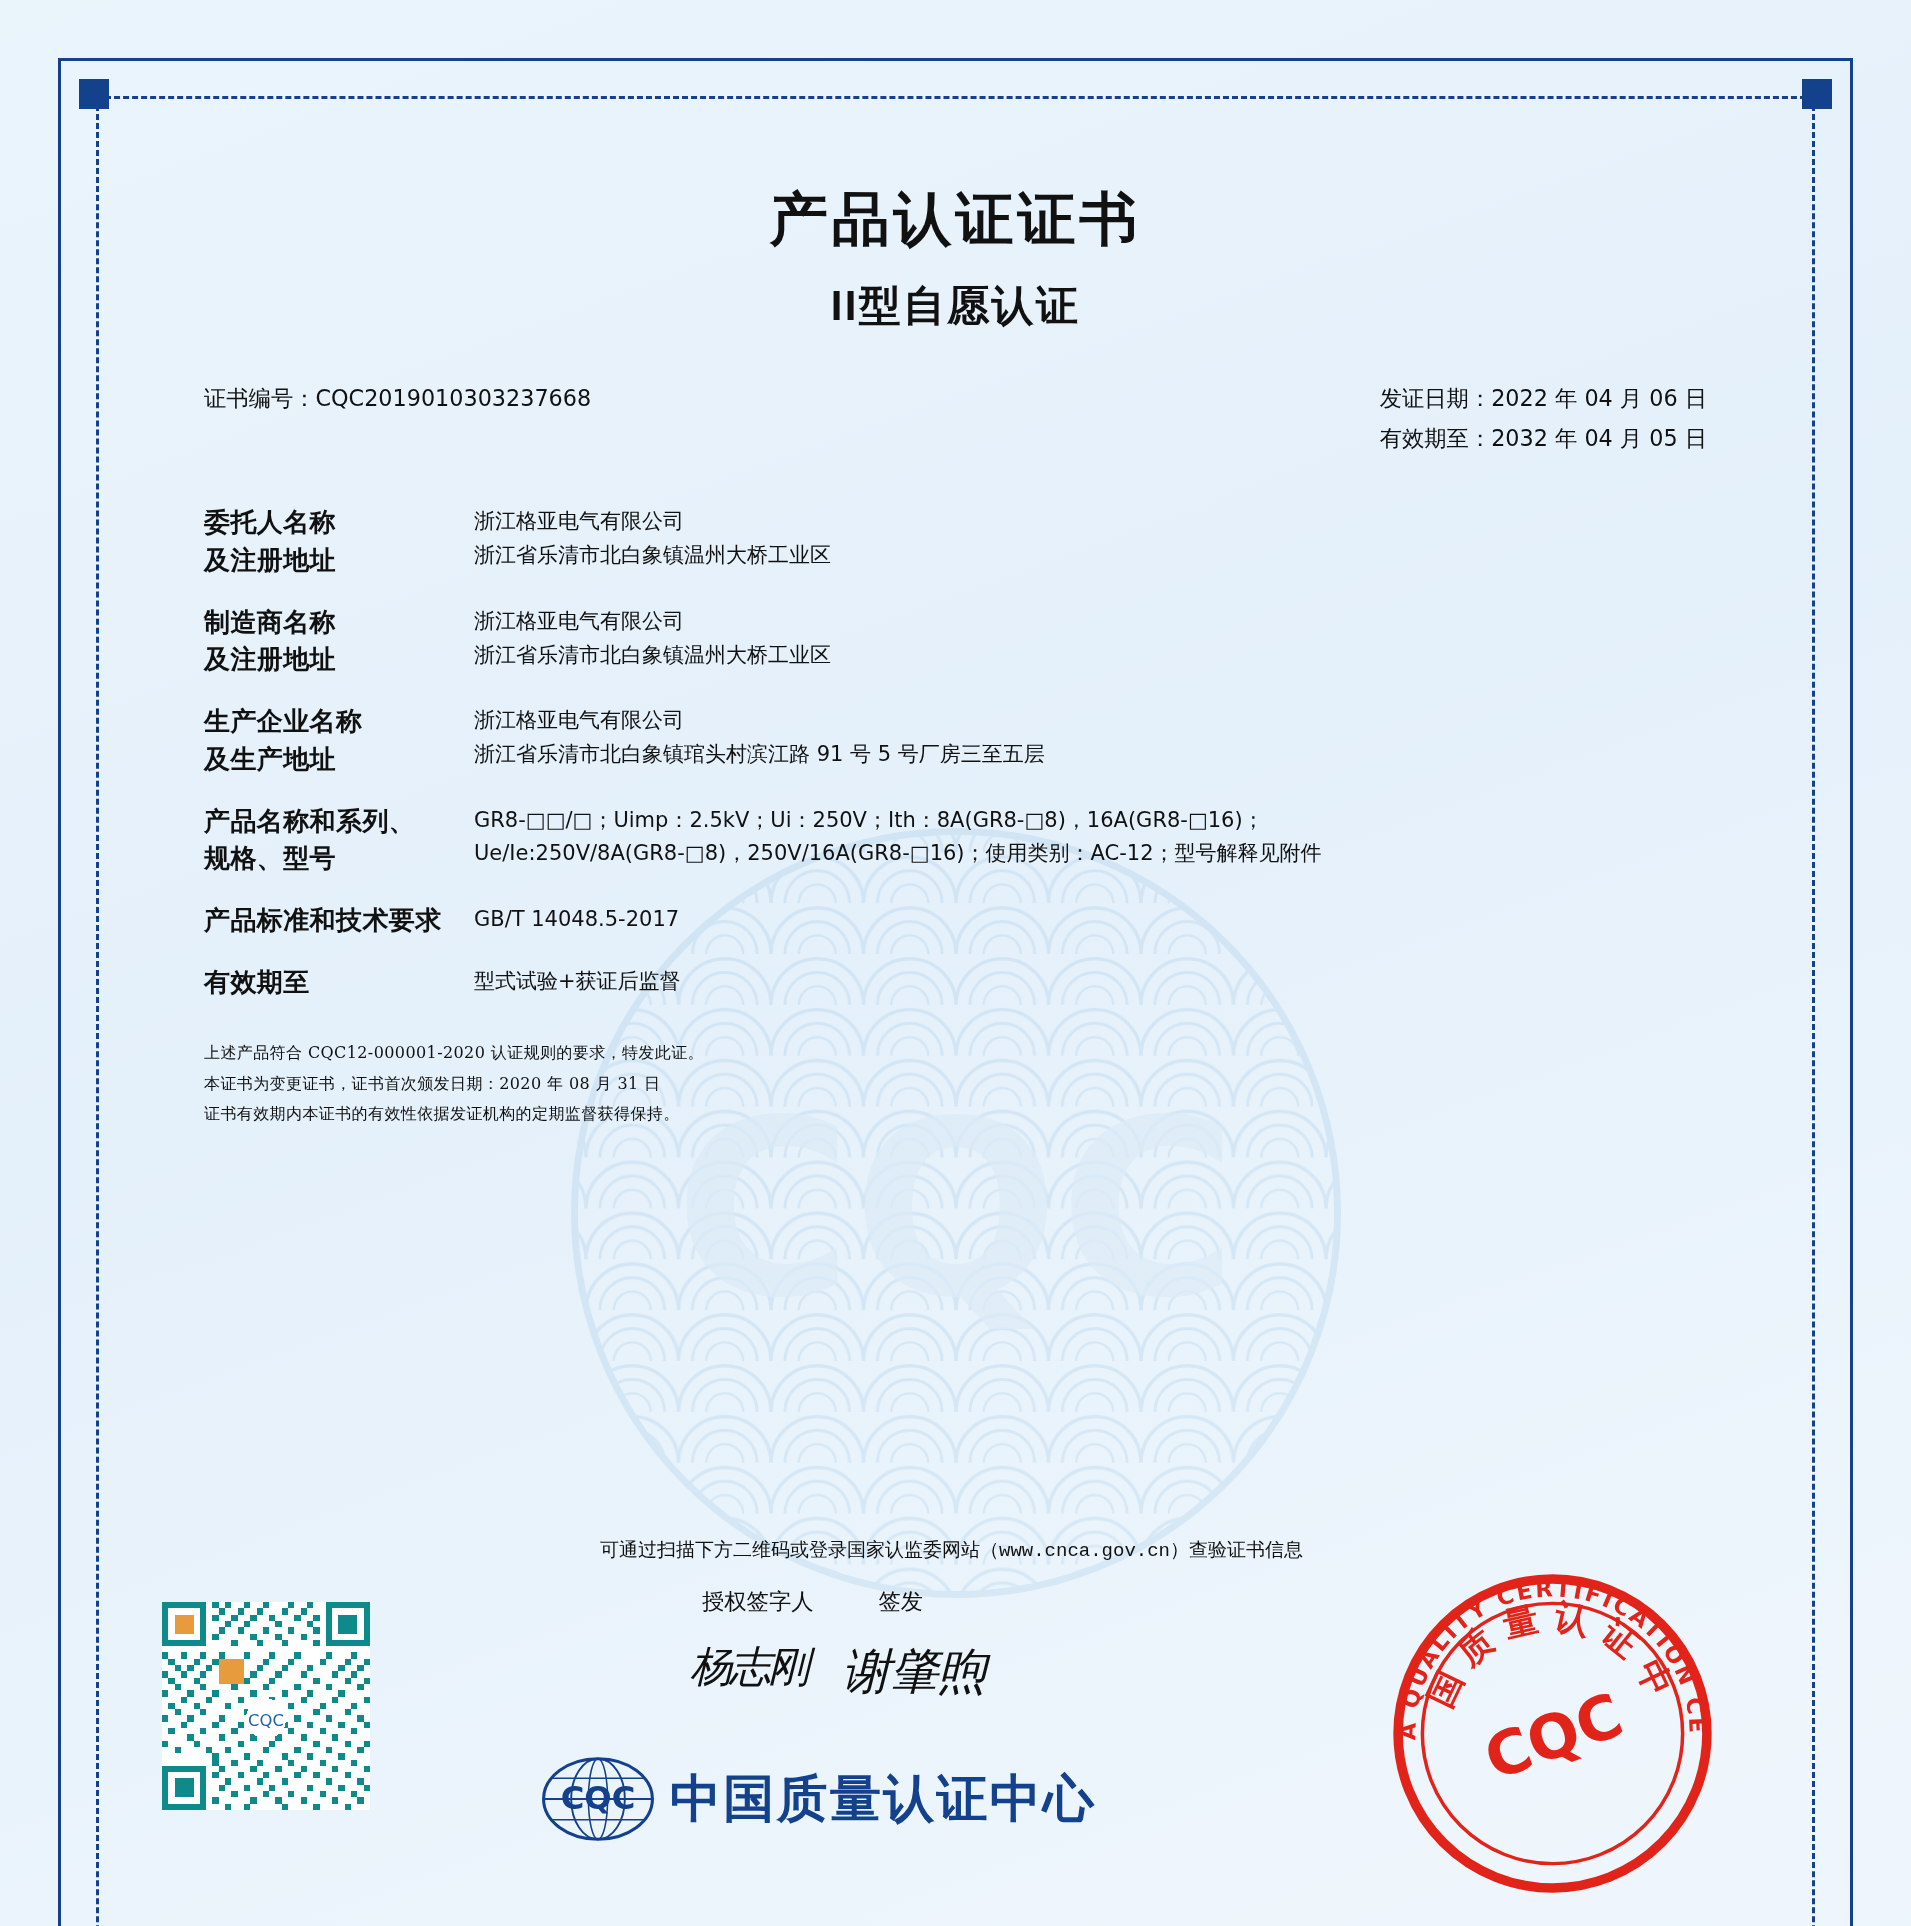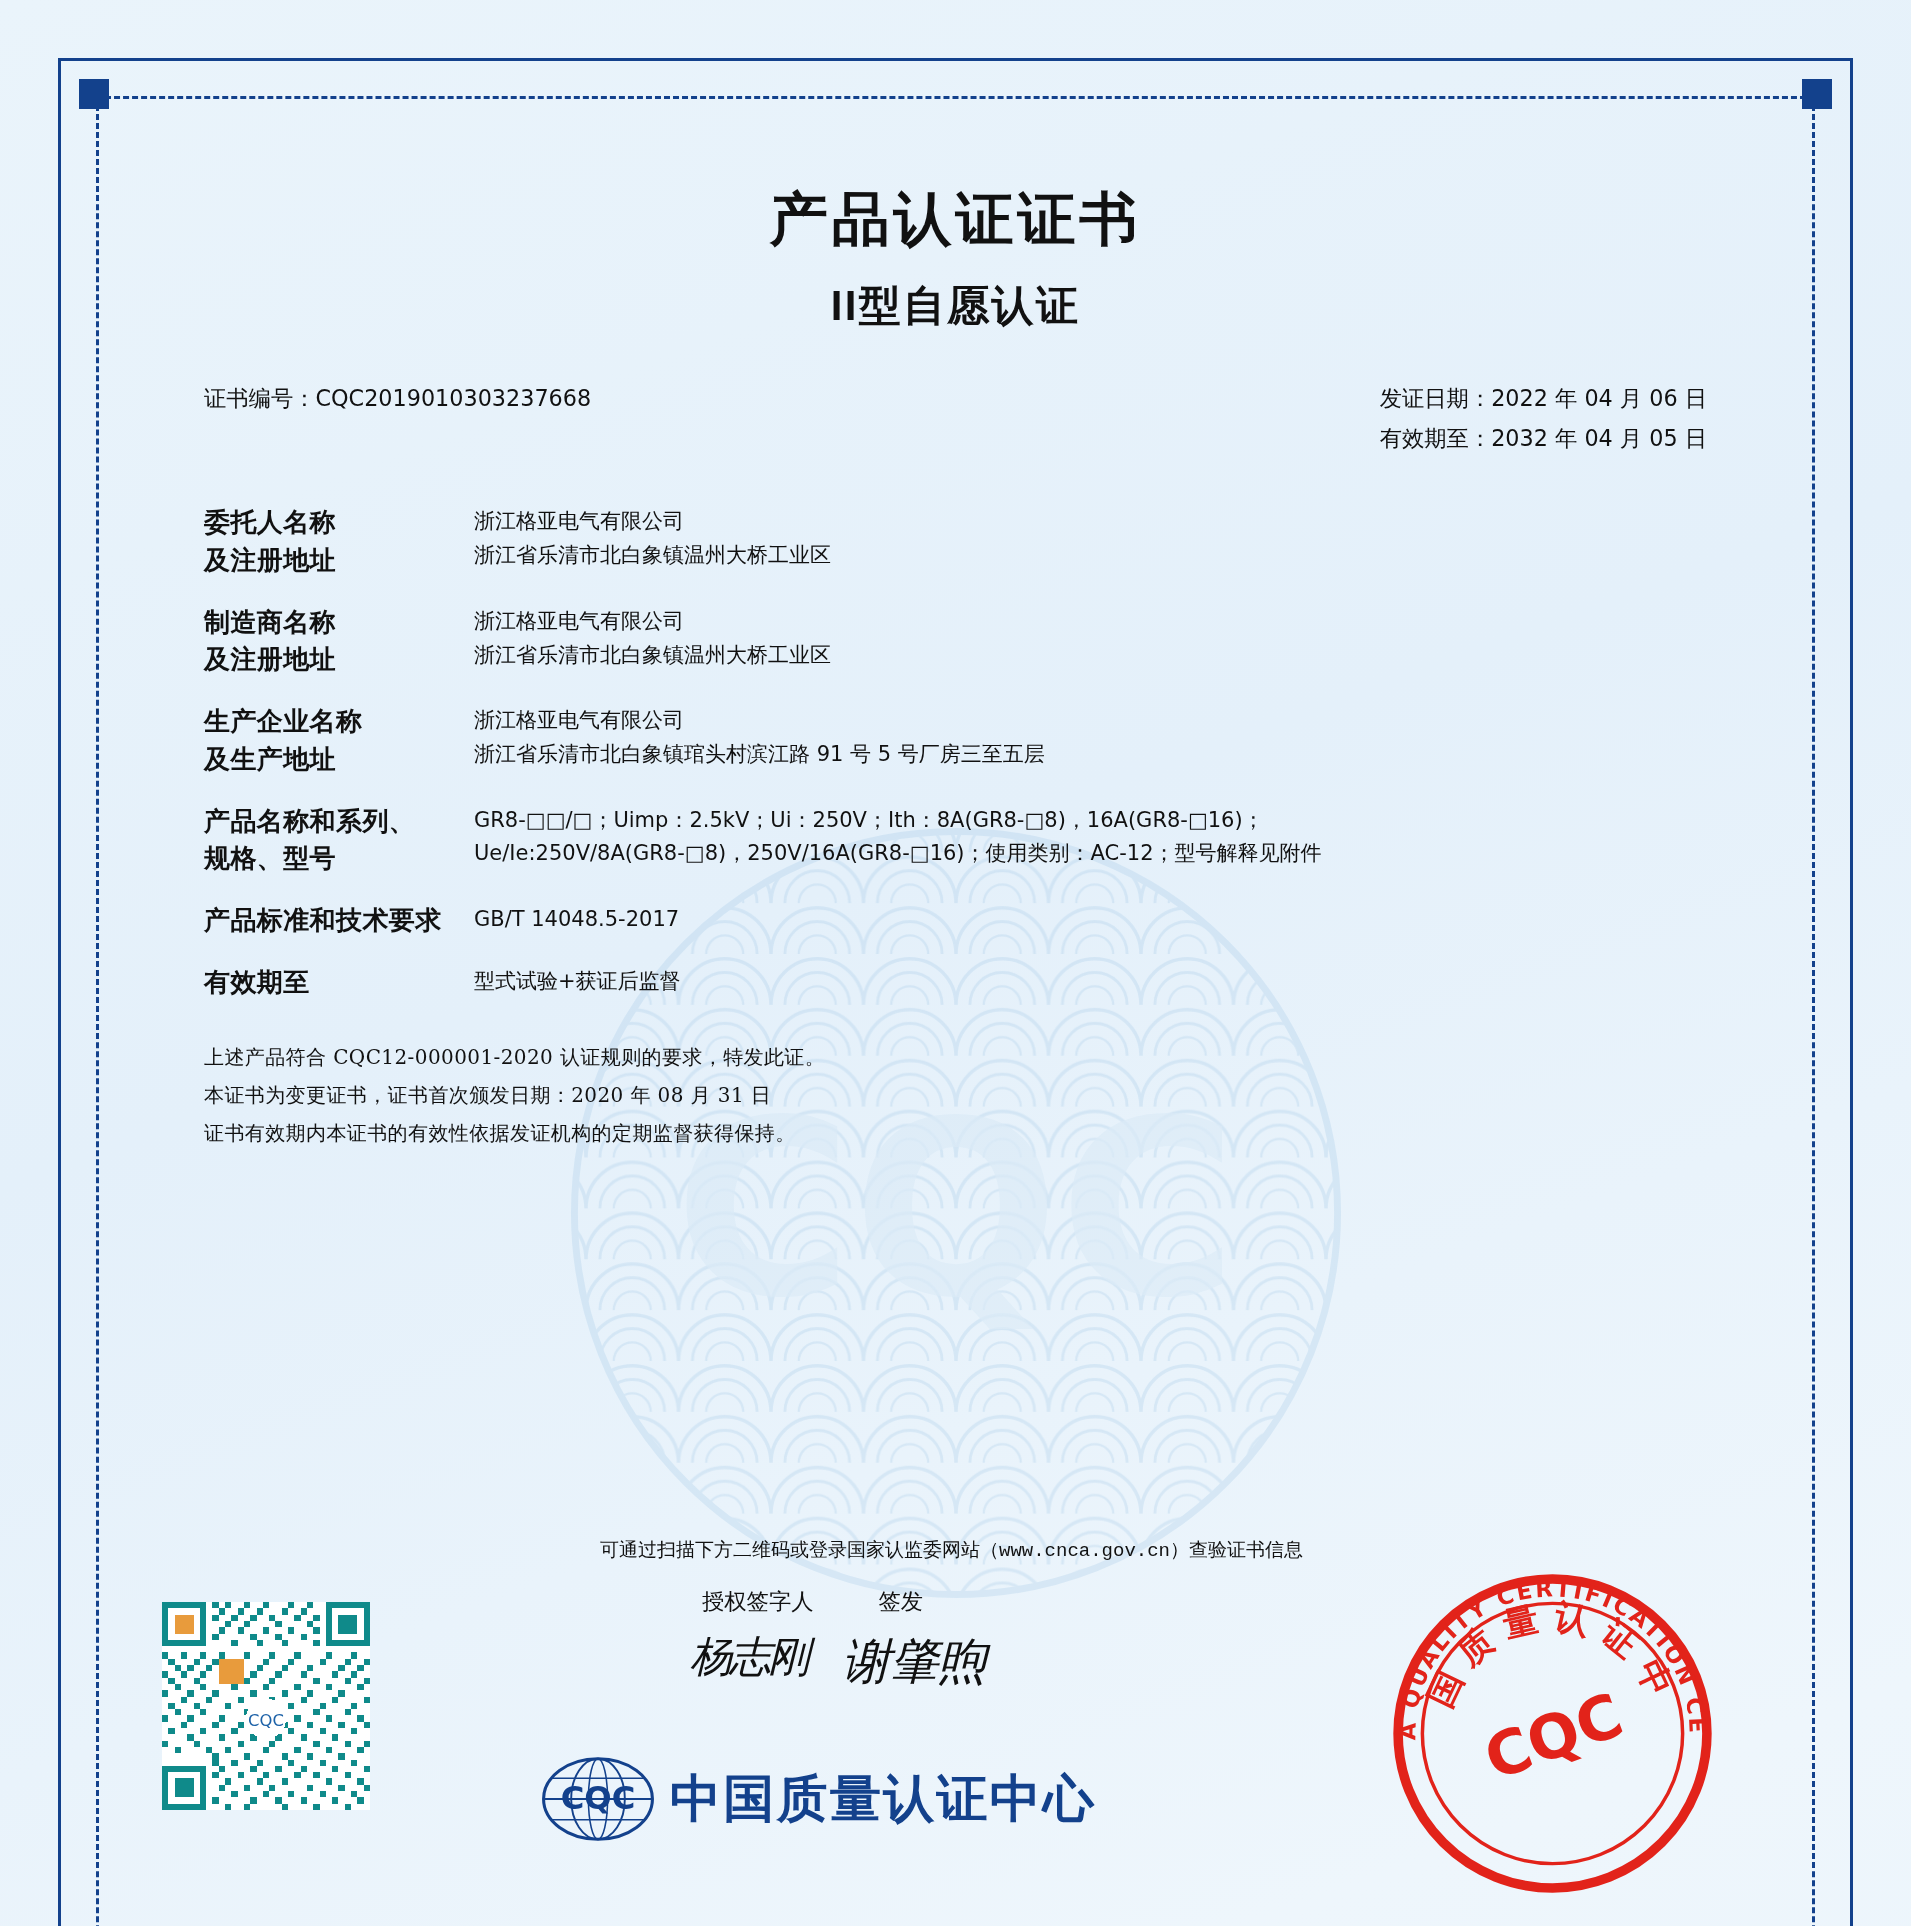--- a/index.html
+++ b/index.html
@@ -130,21 +130,21 @@
   }
   .field-value div { margin-bottom: 2.3px; }
 
   
   .statements {
     margin-top: 35px;
     padding: 0 42px;
   }
   .statements div {
     font-family: "DejaVu Serif", serif;
-    font-size: 20px;
+    font-size: 16px;
     color: #111;
     line-height: 1.9;
     letter-spacing: 0.4px;
   }
 
   
   .verify-line {
     position: absolute;
     left: 0; right: 8px;
     top: 1371px;
@@ -182,21 +182,21 @@
     font-family: "DejaVu Sans", sans-serif;
     font-size: 22.3px;
     color: #111;
     padding-left: 85px;
     text-align: right;
   }
   .sign-scripts {
     display: flex;
     gap: 35px;
     padding-left: 73px;
-    margin-top: 12px;
+    margin-top: 22px;
   }
   .sig1, .sig2 {
     font-family: "DejaVu Serif", serif;
     color: #111;
   }
   .sig1 { font-size: 42px; font-style: italic; letter-spacing: -3.1px; }
   .sig2 { font-size: 49px; font-style: italic; letter-spacing: -1.5px; }
 
   .cqc-logo-row {
     position: absolute;

